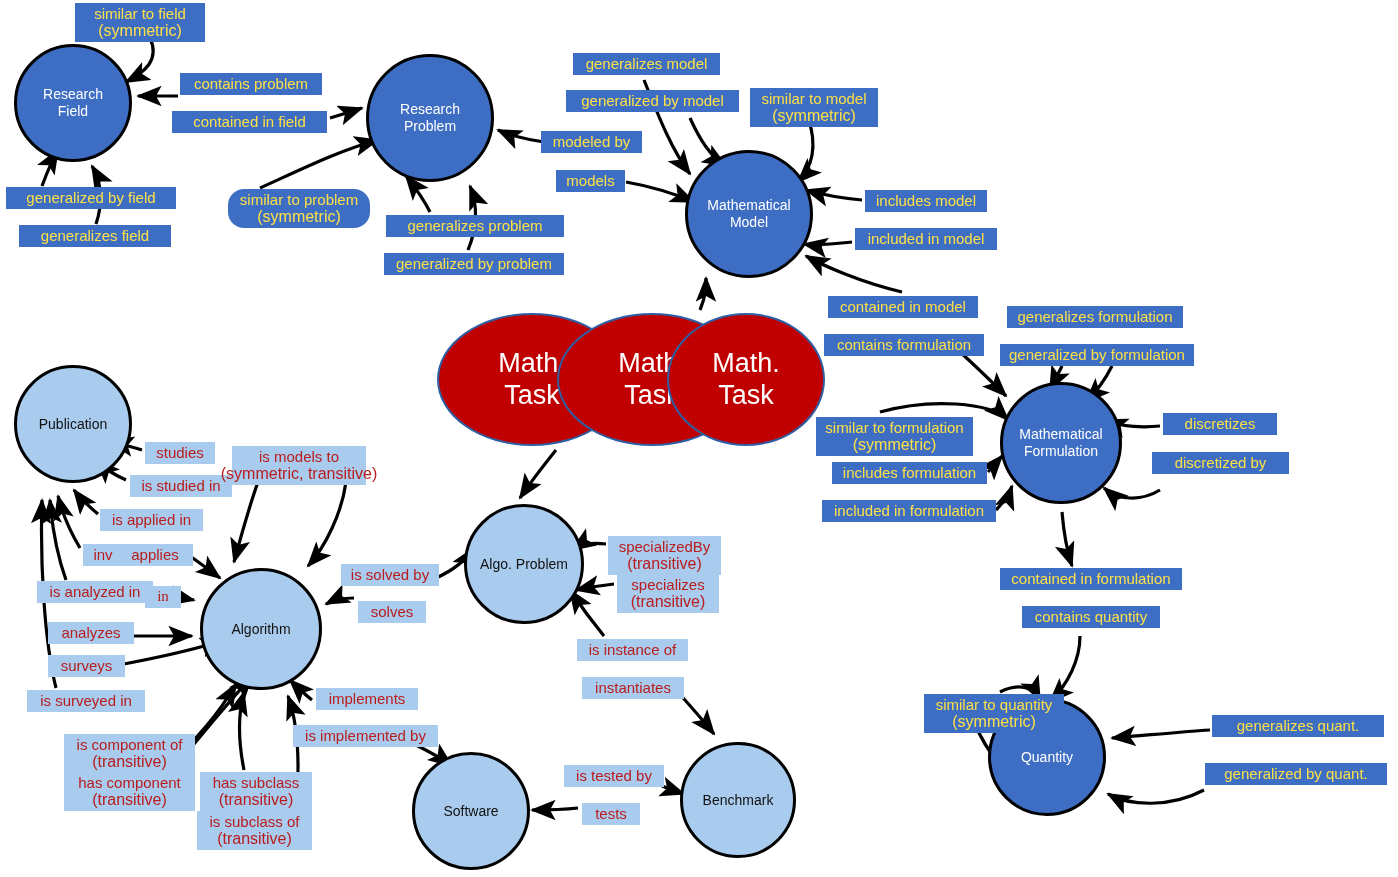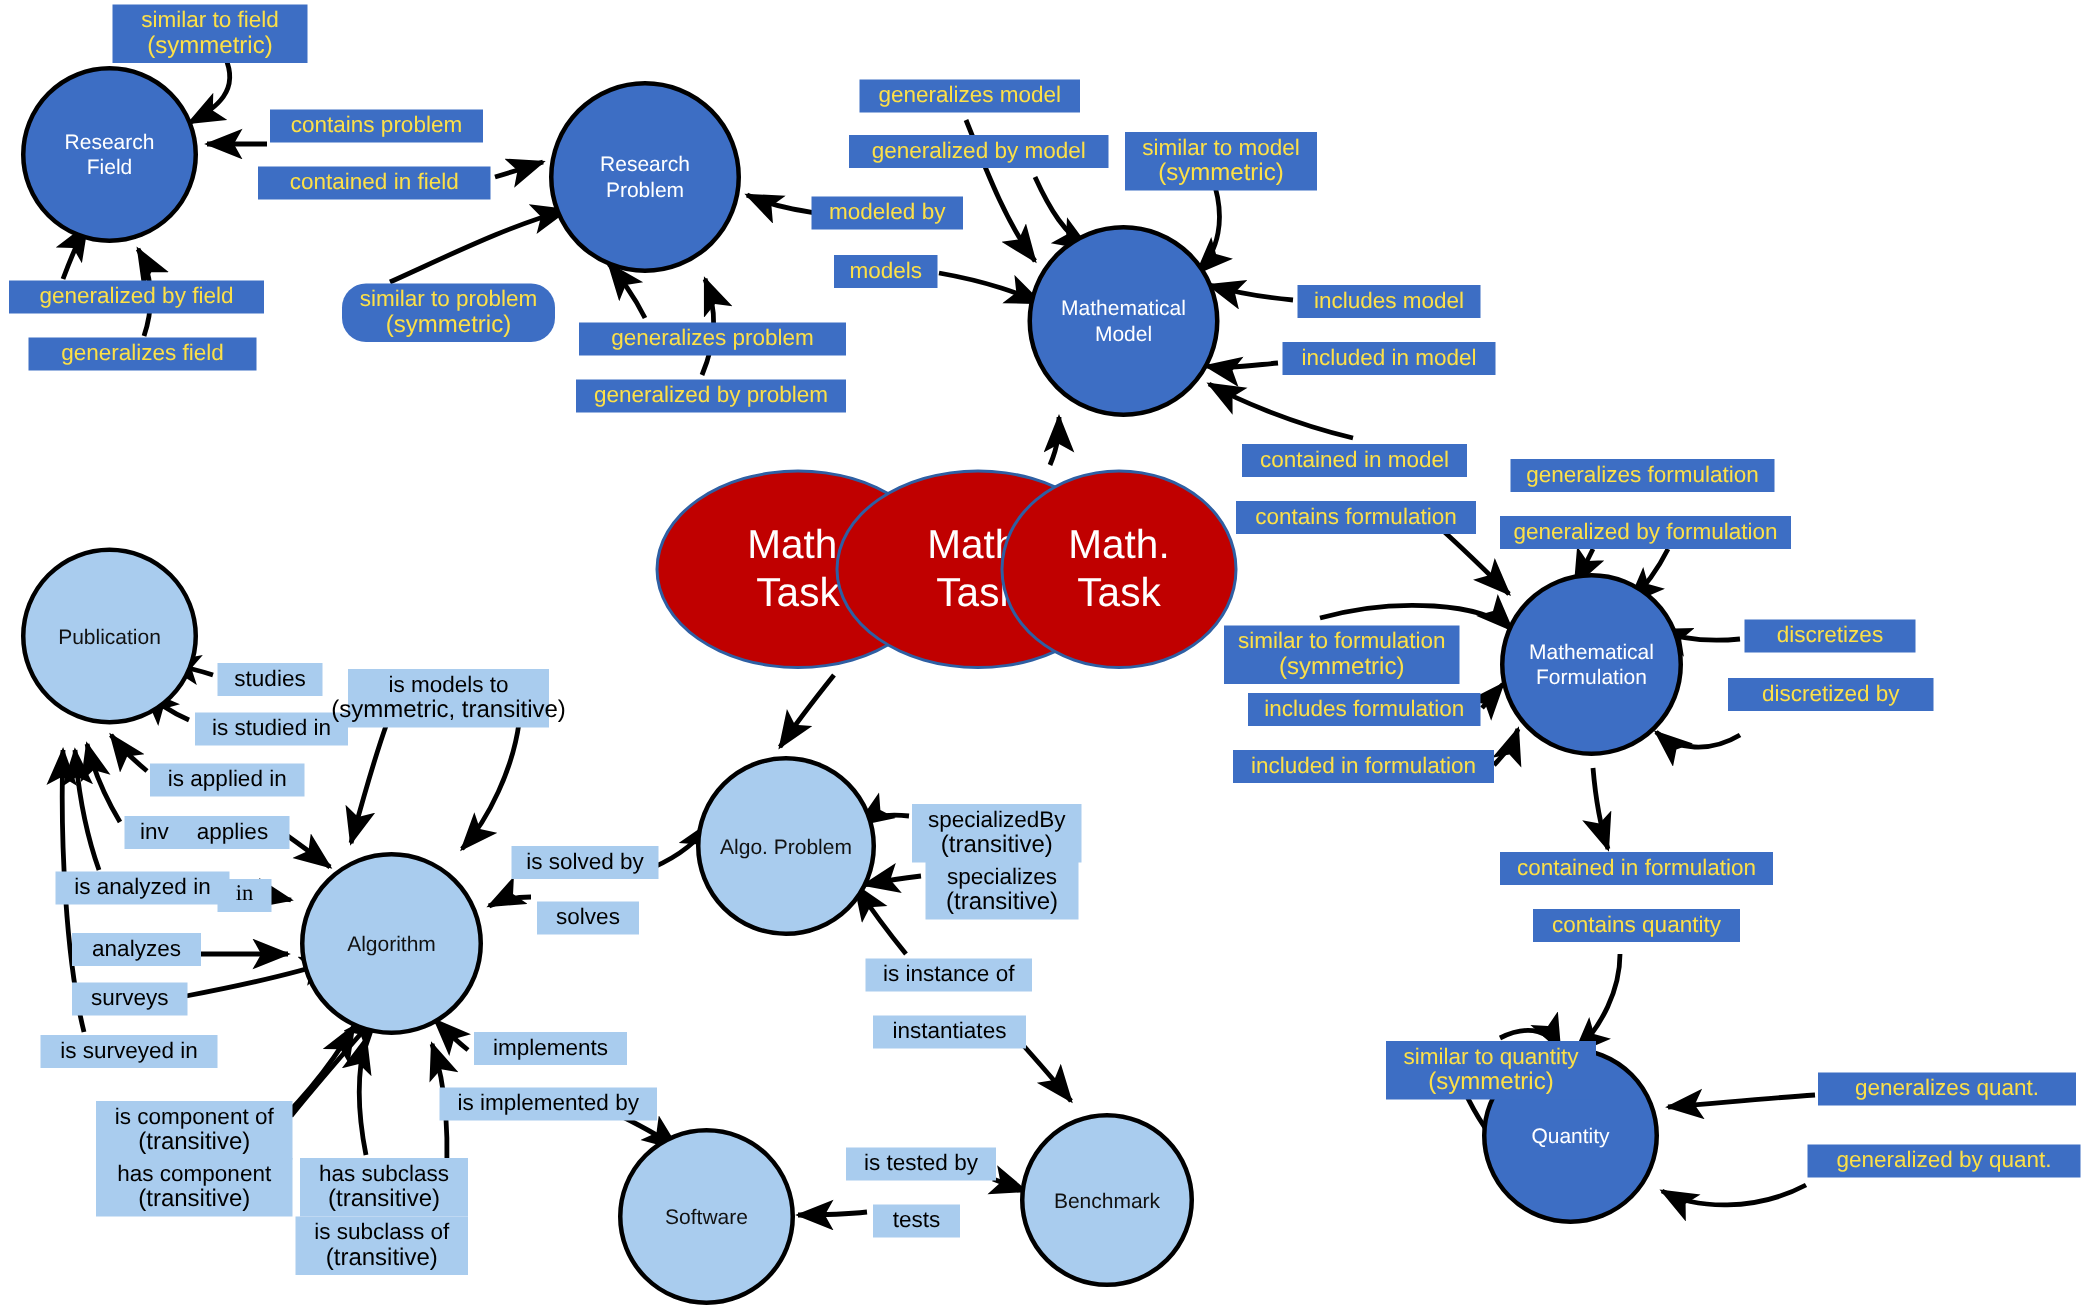--- a/index.html
+++ b/index.html
@@ -59,21 +59,21 @@
     flex-direction:column;
     align-items:center;
     justify-content:center;
     padding:3px 8px;
     font-size:15px;
     line-height:1.06;
     white-space:nowrap;
     z-index:5;
   }
   .lbl.dark{ background:#3D6EC4; color:#fde047; }
-  .lbl.light{ background:#A9CCEE; color:#000000; }
+  .lbl.light{ background:#A9CCEE; color:#b91c1c; }
   .lbl .sub{
     font-size:16px;
     line-height:1.1;
     display:block;
     margin-top:0px;
   }
   .lbl .main{ display:block; }
   .lbl.occluded{ z-index:4; }
 </style>
 </head>

